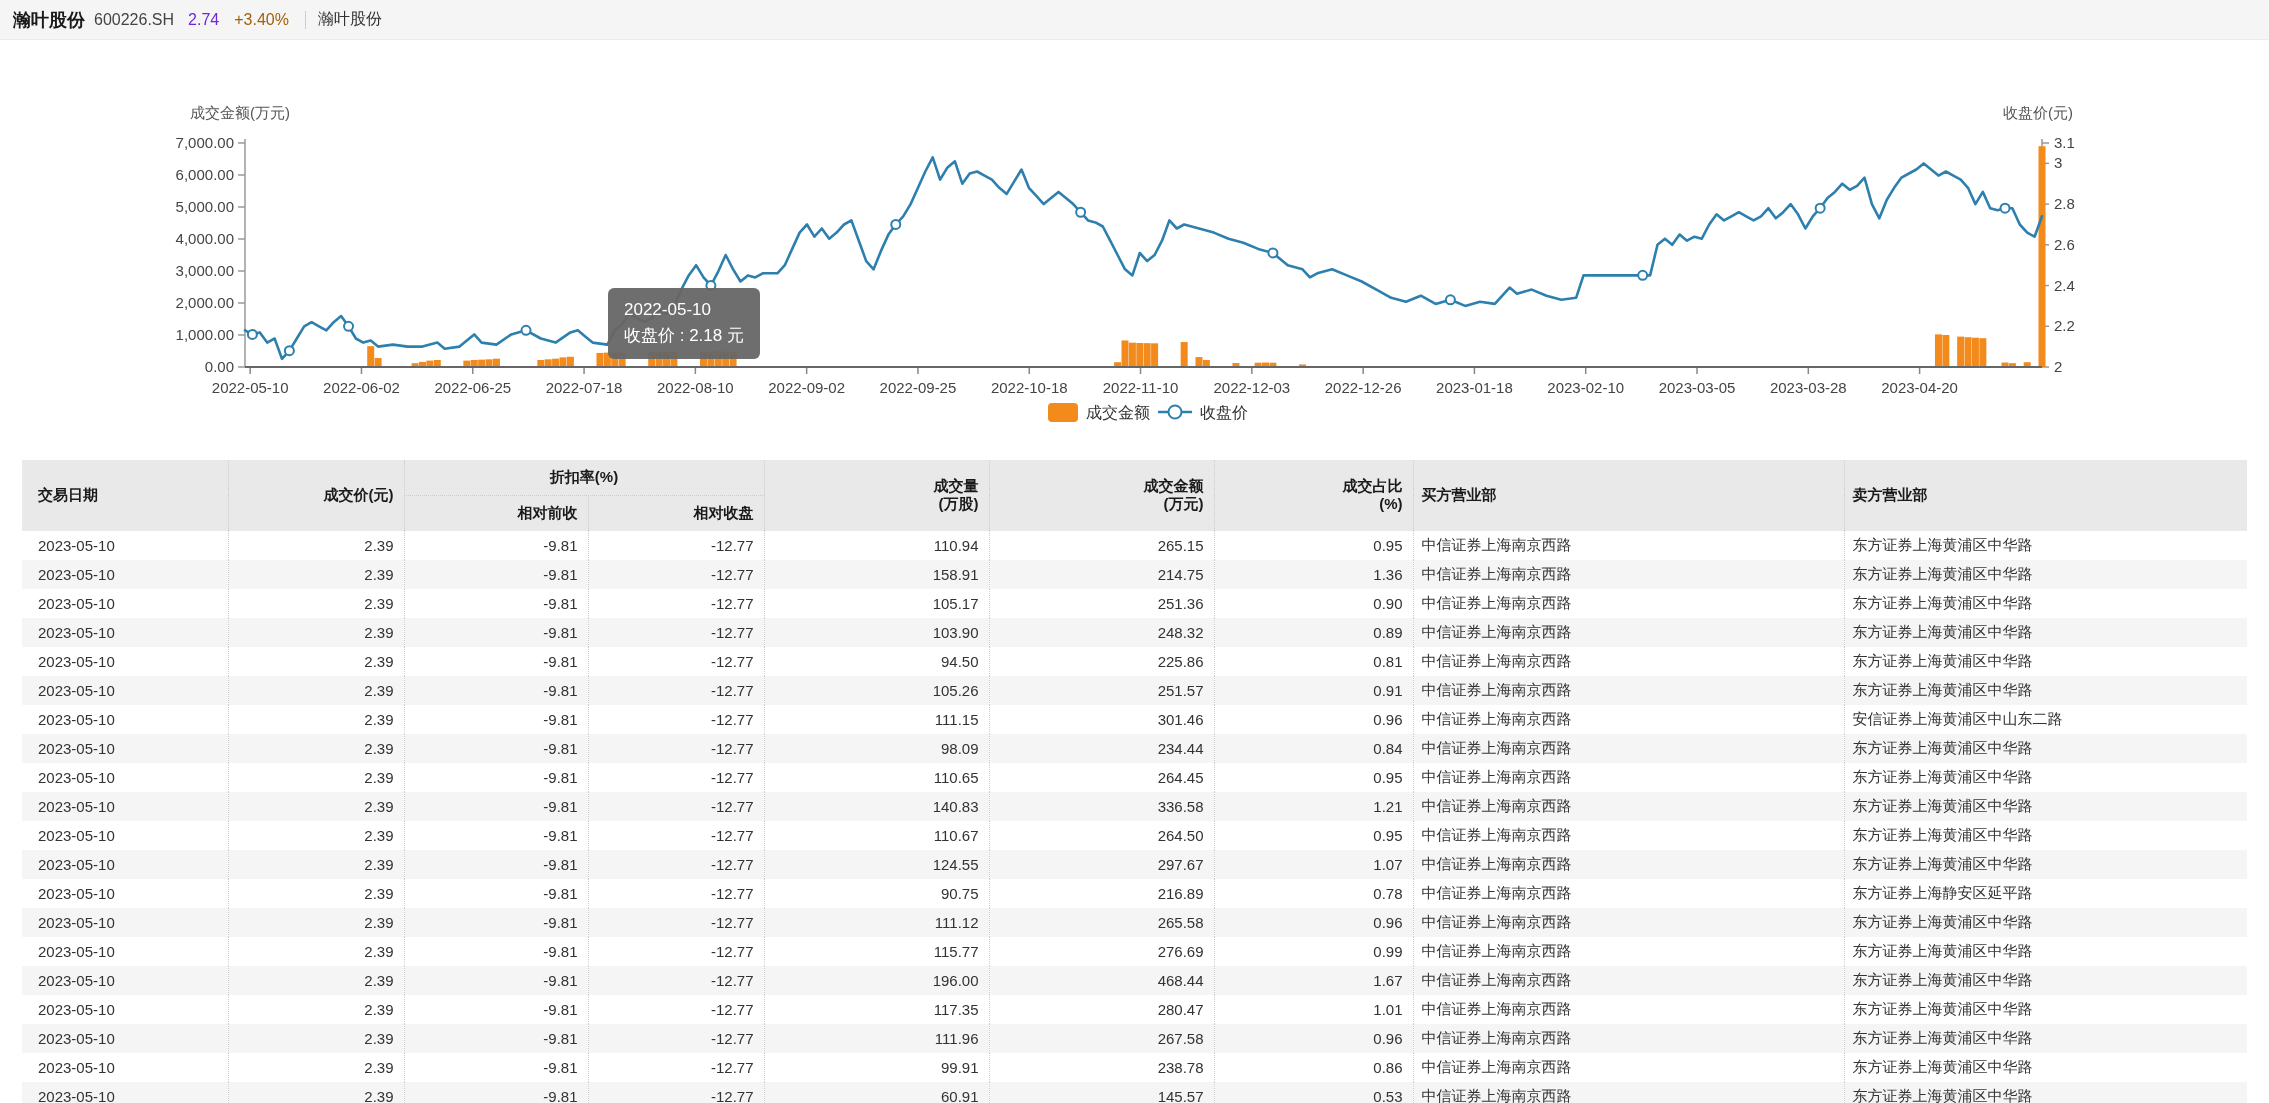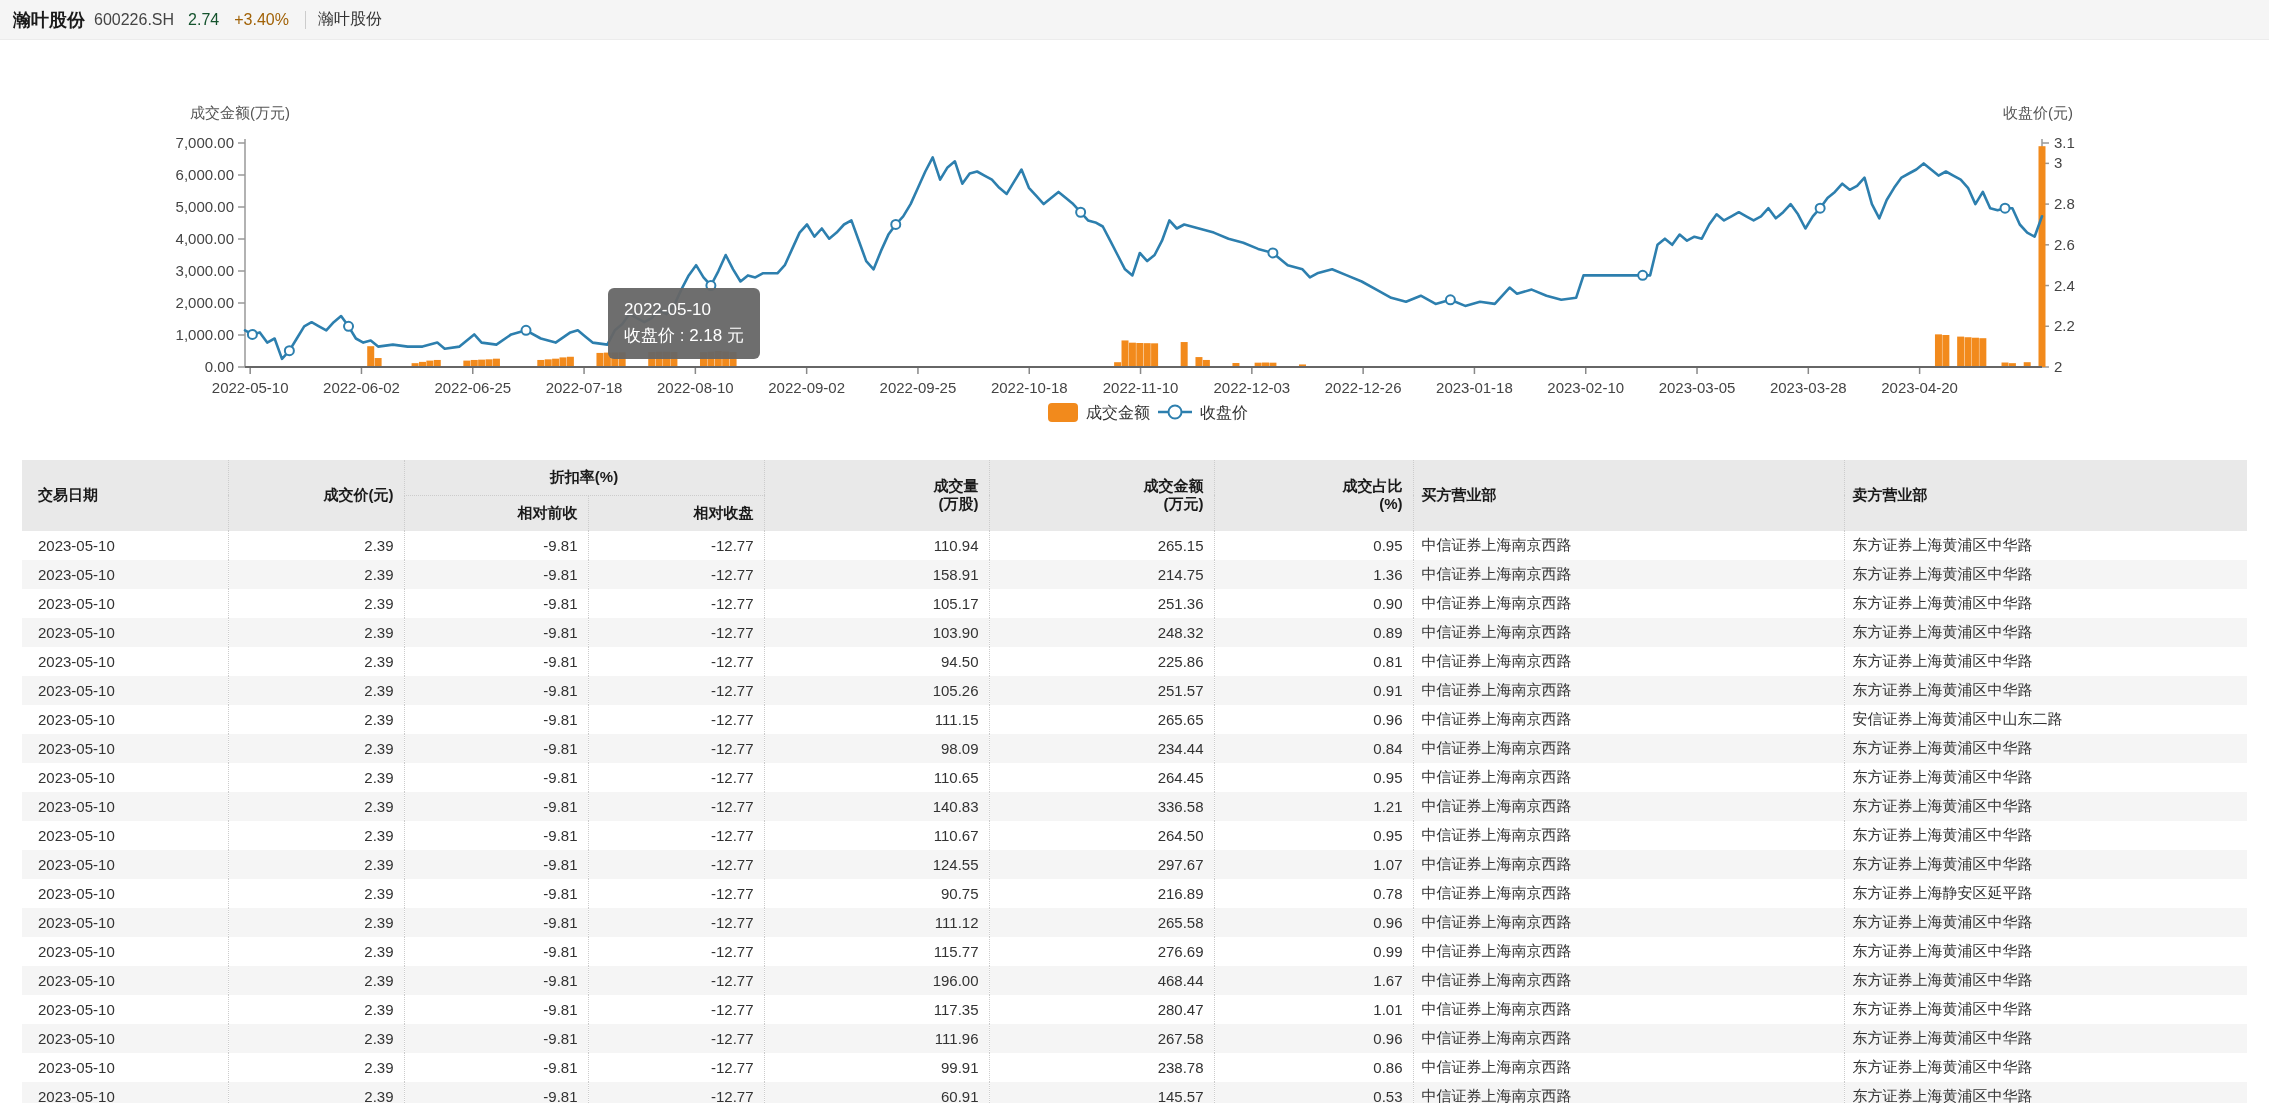--- a/index.html
+++ b/index.html
@@ -9,21 +9,21 @@
     font-family: "Liberation Sans", "DejaVu Sans", sans-serif;
     color:#333;
   }
   
   .topbar {
     height: 40px; background:#f5f5f5; border-bottom:1px solid #ececec;
     display:flex; align-items:center; padding:8px 13px; font-size:16px;
   }
   .stock-name { font-size:18px; font-weight:bold; color:#1a1a1a; margin-right:9px; }
   .stock-code { color:#444; margin-right:14px; }
-  .stock-price { color:#14532d; margin-right:15px; }
+  .stock-price { color:#6d28d9; margin-right:15px; }
   .stock-change { color:#a16207; margin-right:16px; }
   .v-divider { width:0; height:18px; border-left:1px solid #ccc; margin-right:12px; }
   .tab-label { color:#333; cursor:pointer; }
   
   .chart-wrap { position:relative; width:2269px; height:385px; margin-top:20px; }
   .chart-wrap svg { display:block; }
   .chart-tooltip {
     position:absolute; left:608px; top:228px;
     background:rgba(102,102,102,0.95); color:#fff; border-radius:6px;
     padding:9px 16px; font-size:17px; line-height:1.55; white-space:nowrap;
@@ -314,21 +314,21 @@
         <td class="num sep">0.91</td>
         <td class="lft sep">中信证券上海南京西路</td>
         <td class="lft sep">东方证券上海黄浦区中华路</td>
       </tr>
       <tr>
         <td class="lft pad-l">2023-05-10</td>
         <td class="num sep">2.39</td>
         <td class="num sep">-9.81</td>
         <td class="num sep">-12.77</td>
         <td class="num sep">111.15</td>
-        <td class="num sep">265.65</td>
+        <td class="num sep">301.46</td>
         <td class="num sep">0.96</td>
         <td class="lft sep">中信证券上海南京西路</td>
         <td class="lft sep">安信证券上海黄浦区中山东二路</td>
       </tr>
       <tr>
         <td class="lft pad-l">2023-05-10</td>
         <td class="num sep">2.39</td>
         <td class="num sep">-9.81</td>
         <td class="num sep">-12.77</td>
         <td class="num sep">98.09</td>

